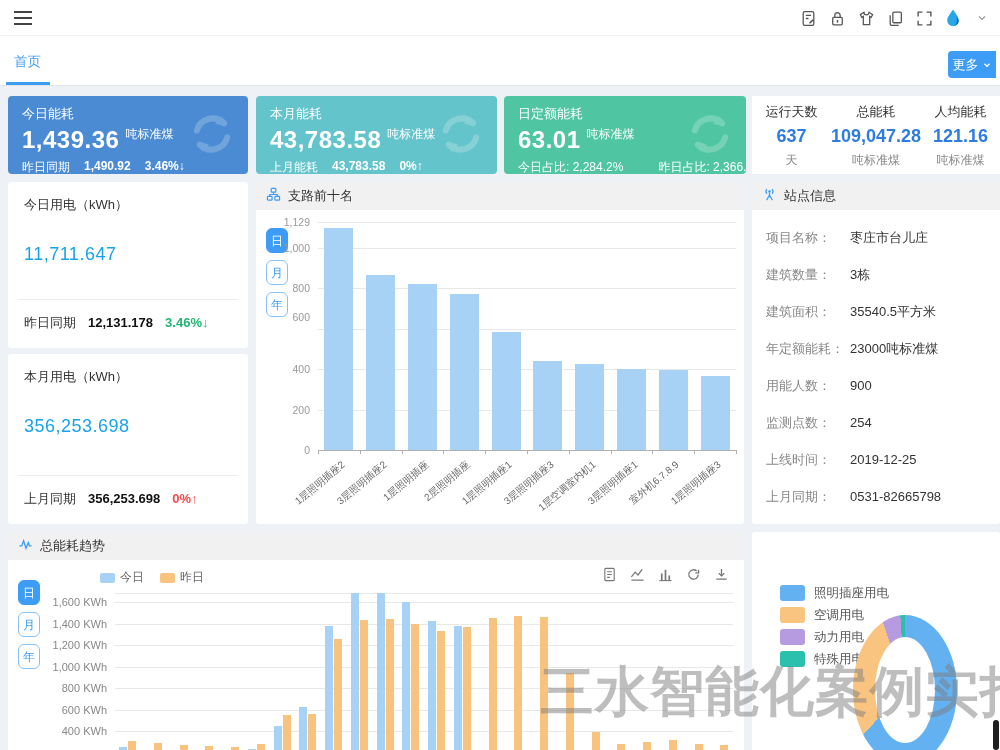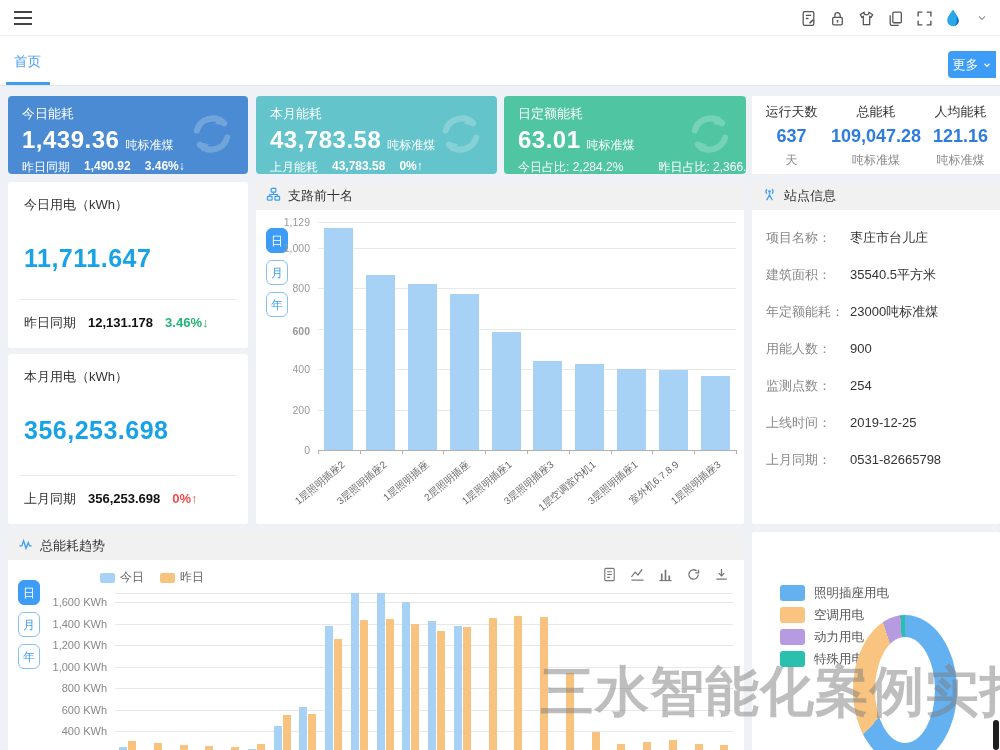--- a/index.html
+++ b/index.html
@@ -15,38 +15,38 @@
   
   .tabbar{position:absolute;left:0;top:36px;width:1000px;height:50px;background:#fff;border-bottom:1px solid #e2e6ea;z-index:5}
   .tab{position:absolute;left:14px;top:17px;font-size:13.5px;color:#4a9ff5;cursor:pointer}
   .tab-underline{position:absolute;left:6px;bottom:0;width:44px;height:3px;background:#3d9df3}
   .more-btn{position:absolute;right:4px;top:15px;width:48px;height:27px;background:#3d9cf5;color:#fff;
             border-radius:4px 0 0 4px;font-size:13px;display:flex;align-items:center;justify-content:center;gap:3px;cursor:pointer}
   
   .kpi-card{position:absolute;top:96px;height:78px;border-radius:4px;color:#fff;padding:9px 14px;overflow:hidden}
   #kpi0{left:8px;width:240px}#kpi1{left:256px;width:241px}#kpi2{left:504px;width:242px}
   .kpi-title{font-size:13px}
-  .kpi-vrow{margin-top:3px;display:flex;align-items:flex-end}
+  .kpi-vrow{margin-top:3px;display:flex;align-items:flex-start}
   .kpi-value{font-size:24px;font-weight:bold;letter-spacing:.5px}
   .kpi-unit{font-size:12px;margin-left:6px}
   .kpi-sub{font-size:12px;margin-top:5px;display:flex;gap:14px;white-space:nowrap}
   .kpi-sub b{font-weight:bold}
   .kpi-refresh{position:absolute;right:8px;top:10px;opacity:.22}
   
   .stats{position:absolute;left:752px;top:96px;width:248px;height:78px;background:#fff;display:flex}
   .stat{flex:1;text-align:center;padding-top:7px}
   .s-label{display:block;font-size:13px;color:#333}
   .s-value{display:block;font-size:18px;font-weight:bold;color:#2e7ce0;margin-top:5px;white-space:nowrap}
   .s-unit{display:block;font-size:12px;color:#888;margin-top:5px}
   
   .wcard{position:absolute;background:#fff;border-radius:3px}
   #today-card{left:8px;top:182px;width:240px;height:166px}
   #month-card{left:8px;top:354px;width:240px;height:170px}
   .pw-title{font-size:13px;color:#333;padding:14px 0 0 16px}
-  .pw-value{font-size:25px;font-weight:bold;color:#18a3e8;padding:30px 4px 0 16px;letter-spacing:.5px}
+  .pw-value{font-size:18px;font-weight:normal;color:#18a3e8;padding:30px 4px 0 16px;letter-spacing:.5px}
   .pw-div{position:absolute;left:10px;right:10px;bottom:48px;border-top:1px solid #ececec}
   .pw-cmp{position:absolute;left:16px;bottom:16px;font-size:13px;display:flex;gap:12px;align-items:baseline}
   .pw-cmp .lbl{color:#333}.pw-cmp .val{font-weight:bold;color:#111}.pw-cmp .pct{font-weight:bold}
   
   .phead{height:28px;background:#f1f1f1;display:flex;align-items:center;padding-left:10px;gap:7px;
          font-size:13px;color:#333;border-radius:3px 3px 0 0}
   #branch-card{left:256px;top:182px;width:488px;height:342px}
   #site-card{left:752px;top:182px;width:248px;height:342px}
   #trend-card{left:8px;top:532px;width:736px;height:290px}
   #pie-card{left:752px;top:532px;width:248px;height:290px}
@@ -283,21 +283,21 @@
         <div class="pbtn">年</div>
       </div>
     <div id="branch-plot">
         <div class="gl axis" style="top: 228px;"></div>
         <div class="ylab" style="top: 222px;">0</div>
         <div class="gl" style="top: 187.61px;"></div>
         <div class="ylab" style="top: 181.61px;">200</div>
         <div class="gl" style="top: 147.221px;"></div>
         <div class="ylab" style="top: 141.221px;">400</div>
         <div class="gl" style="top: 106.831px;"></div>
-        <div class="ylab" style="top: 103px; font-weight: bold;">600</div>
+        <div class="ylab" style="top: 89px;">600</div>
         <div class="gl" style="top: 66.4411px;"></div>
         <div class="ylab" style="top: 60.4411px; text-align: right;">800</div>
         <div class="gl" style="top: 26.0514px;"></div>
         <div class="ylab" style="top: 20.0514px;">1,000</div>
         <div class="gl" style="top: 0px;"></div>
         <div class="ylab" style="top: -6px;">1,129</div>
         <div class="btick" style="left: 0px; top: 228px;"></div>
         <div class="btick" style="left: 41.8px; top: 228px;"></div>
         <div class="btick" style="left: 83.6px; top: 228px;"></div>
         <div class="btick" style="left: 125.4px; top: 228px;"></div>
@@ -339,20 +339,24 @@
             <path d="M8 6.5V11M5 14l3-5.5L11 14"></path>
             <path d="M5.2 7.2a4 4 0 0 1 0-5M10.8 2.2a4 4 0 0 1 0 5"></path>
           </svg>
       </span>
       <span>站点信息</span>
     </div>
     <div id="site-rows">
         <div class="site-row">
           <span class="lbl">项目名称：</span>
           <span class="val">枣庄市台儿庄</span>
+        </div>
+        <div class="site-row">
+          <span class="lbl">建筑数量：</span>
+          <span class="val">3栋</span>
         </div>
         <div class="site-row">
           <span class="lbl">建筑面积：</span>
           <span class="val">35540.5平方米</span>
         </div>
         <div class="site-row">
           <span class="lbl">年定额能耗：</span>
           <span class="val">23000吨标准煤</span>
         </div>
         <div class="site-row">

